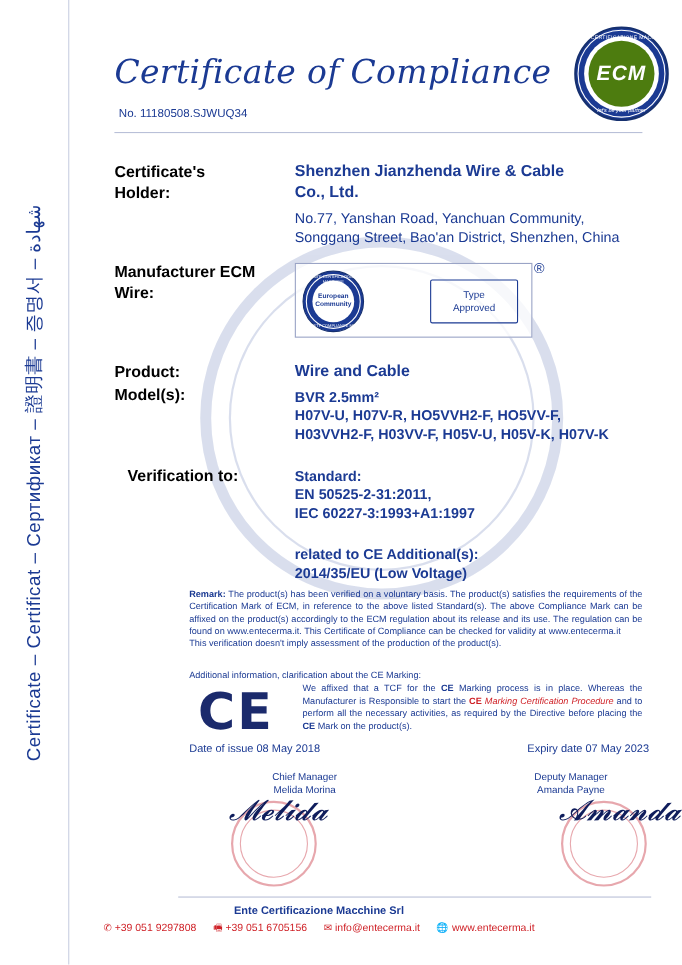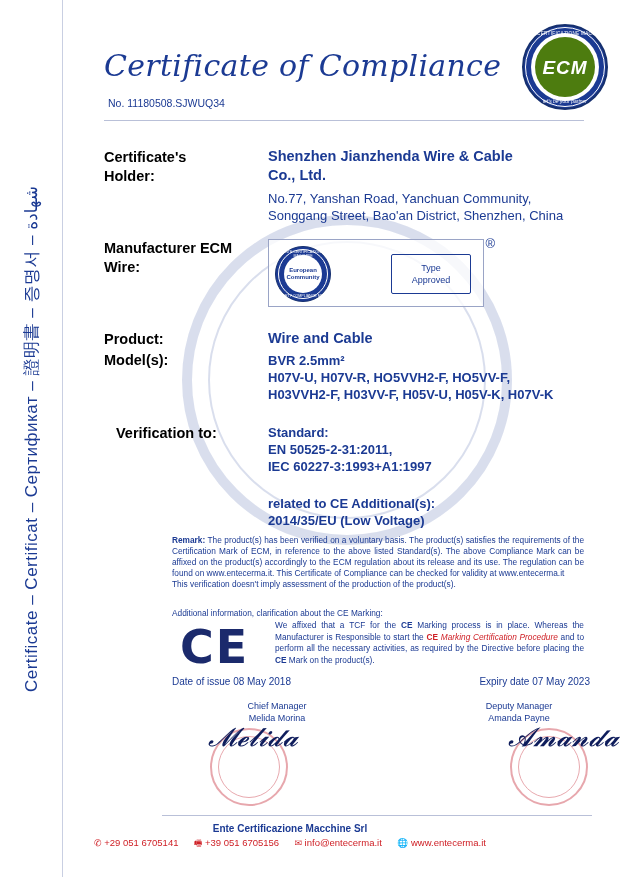--- a/index.html
+++ b/index.html
@@ -311,21 +311,21 @@
     <div class="stamp" style="left:448px;top:728px;"></div>
     <div class="scribble" style="left:446px;top:722px;">𝓐𝓶𝓪𝓷𝓭𝓪</div>
 
     <div class="footer-line"></div>
   </div>
 
   <div class="footer">
     <div class="org">Ente Certificazione Macchine Srl</div>
     <div>
       <span class="ico">✆</span>
-      <span class="red">+29 051 6705141</span>
+      <span class="red">+39 051 9297808</span>
       <span class="sep"></span>
       <span class="ico">🖷</span>
       <span class="red">+39 051 6705156</span>
       <span class="sep"></span>
       <span class="ico">✉</span>
       <span class="red">info@entecerma.it</span>
       <span class="sep"></span>
       <span class="ico">🌐</span>
       <span class="red">www.entecerma.it</span>
     </div>

